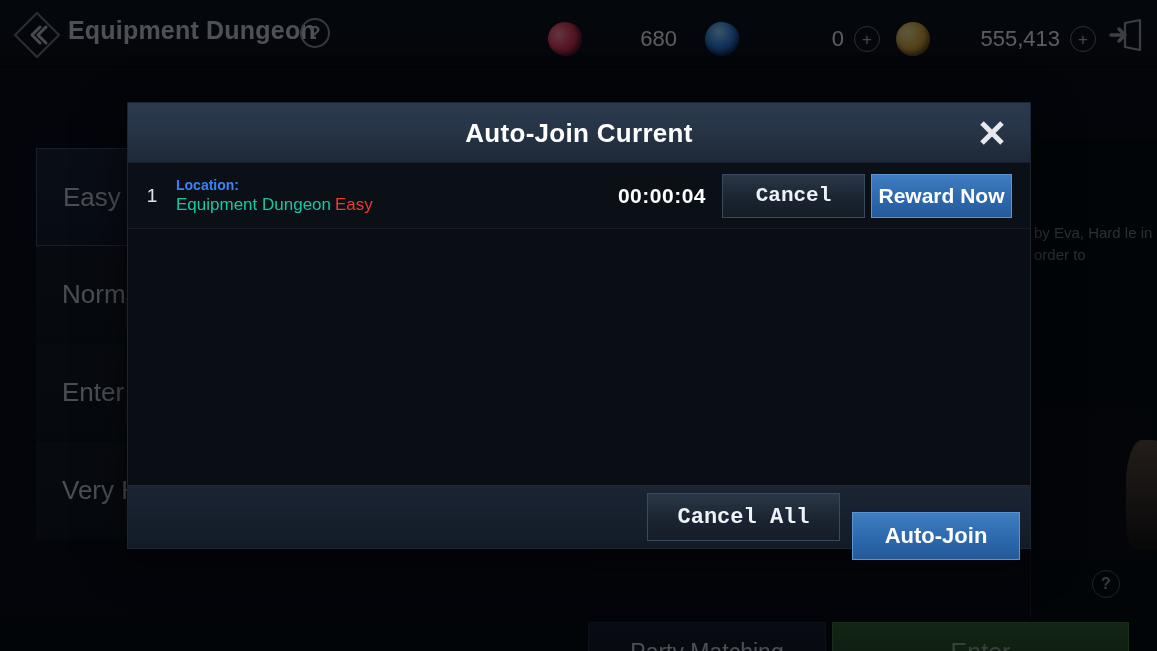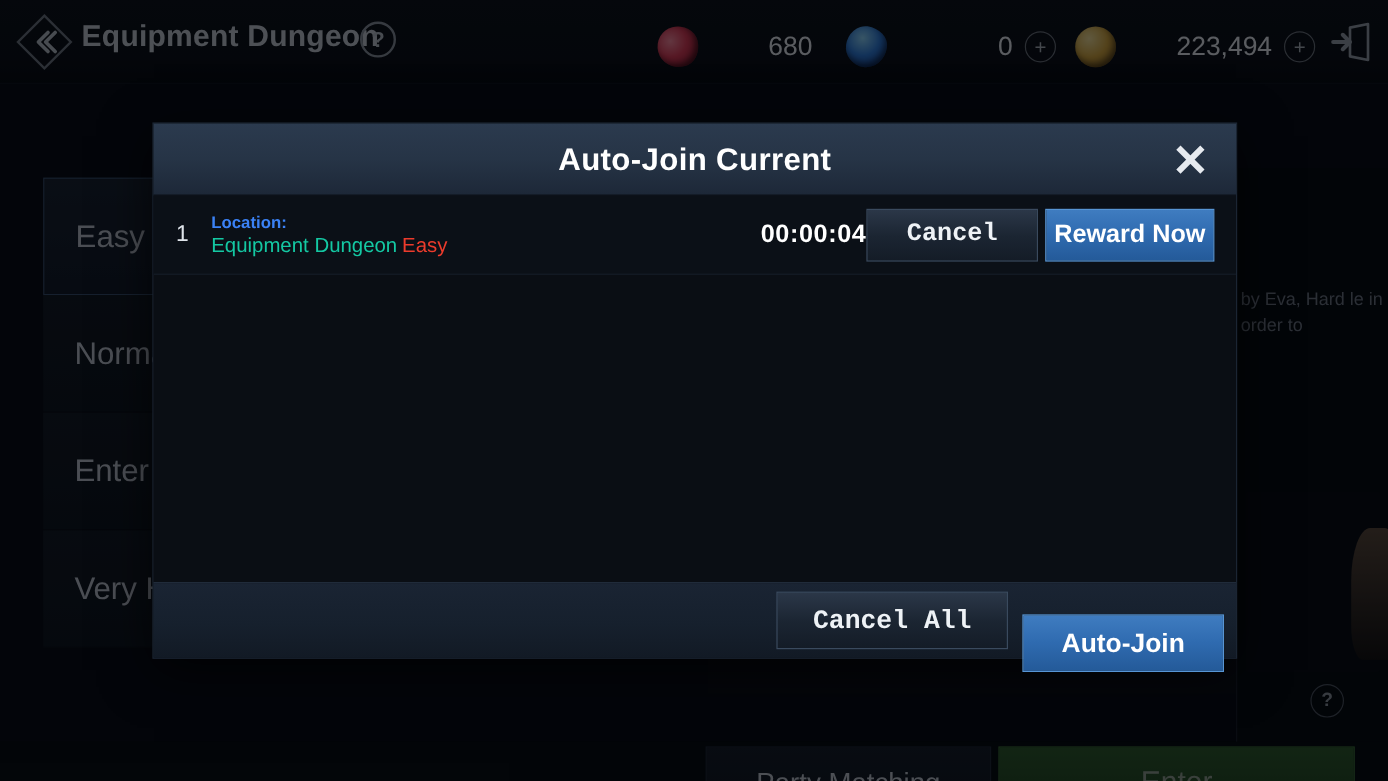--- a/index.html
+++ b/index.html
@@ -116,21 +116,21 @@
   .mon-row { position: absolute; left: 8px; top: 252px; width: 530px; height: 80px; display: flex; gap: 14px; }
   .mon {
     width: 78px; height: 78px; border-radius: 4px;
     background: radial-gradient(ellipse at 50% 45%, #171d25 0%, #0c1016 75%);
     opacity: .85;
   }
   .rew-title { position: absolute; left: 8px; top: 350px; font-size: 19px; color: #1b222c; }
 
   .right-rail { position: absolute; left: 1030px; top: 70px; width: 127px; height: 581px; background: #05080c; }
   .rail-text {
-    position: absolute; left: 4px; top: 99px; width: 122px;
+    position: absolute; left: 4px; top: 82px; width: 122px;
     font-size: 15px; line-height: 22px; color: #6e7682;
   }
   .rail-figure {
     position: absolute; left: 96px; top: 300px; width: 40px; height: 110px;
     background: linear-gradient(180deg, #6a5440 0%, #3a2e24 55%, #14100d 100%);
     border-radius: 40% 30% 20% 25%;
     opacity: .85;
   }
   .rail-help {
     position: absolute; left: 62px; top: 430px;
@@ -187,21 +187,21 @@
     position: relative; height: 66px;
     background: #0b1017;
     border-bottom: 1px solid #161d27;
     display: flex; align-items: center;
   }
   .q-idx { width: 48px; text-align: center; font-size: 19px; color: #dfe4ea; font-weight: 500; }
   .q-info { flex: 1; }
   .q-loc-label { font-size: 14px; font-weight: bold; color: #3b82f6; line-height: 17px; }
   .q-loc-value { font-size: 17px; font-weight: normal; color: #14c8a3; line-height: 21px; white-space: nowrap; }
   .q-loc-value .diff { color: #ec3b2c; margin-left: 4px; }
-  .q-timer { font-size: 21px; font-weight: bold; color: #ffffff; letter-spacing: .5px; }
+  .q-timer { font-size: 21px; font-weight: bold; color: #ffffff; margin-right: 16px; letter-spacing: .5px; }
   .btn-dark {
     background: linear-gradient(180deg, #2b3748 0%, #1b2532 52%, #141c27 100%);
     border: 1px solid #3a4a5e;
     color: #eef2f6;
     display: flex; align-items: center; justify-content: center;
     cursor: pointer;
     font-family: Liberation Mono, monospace;
   }
   .btn-blue {
     background: linear-gradient(180deg, #3f7cc0 0%, #2f6bb0 48%, #245a99 100%);
@@ -297,21 +297,21 @@
     </div>
 
     <div class="cur-group" style="left:705px;">
       <div class="cur-icon crystal"></div>
       <div class="cur-val" style="width:105px;">0</div>
       <div class="plus-btn">+</div>
     </div>
 
     <div class="cur-group" style="left:896px;">
       <div class="cur-icon gold"></div>
-      <div class="cur-val" style="width:130px;">223,494</div>
+      <div class="cur-val" style="width:130px;">555,413</div>
       <div class="plus-btn">+</div>
     </div>
 
     <div class="exit-btn">
       <svg width="36" height="34" viewBox="0 0 36 34" aria-hidden="true">
         <path d="M16 5 L31 2 L31 32 L16 29 Z" fill="none" stroke="#9aa1aa" stroke-width="2.2" stroke-linejoin="round"></path>
         <path d="M2 17 L14 17 M10 11 L16 17 L10 23" fill="none" stroke="#9aa1aa" stroke-width="3.4" stroke-linecap="round" stroke-linejoin="round"></path>
       </svg>
     </div>
   </div>

